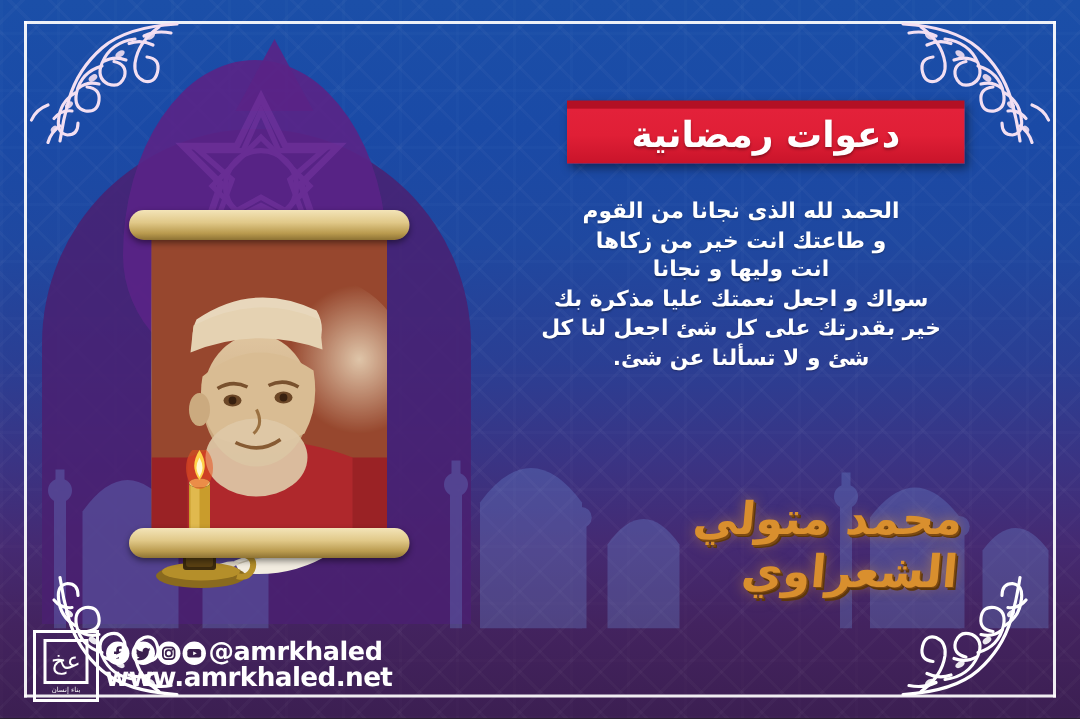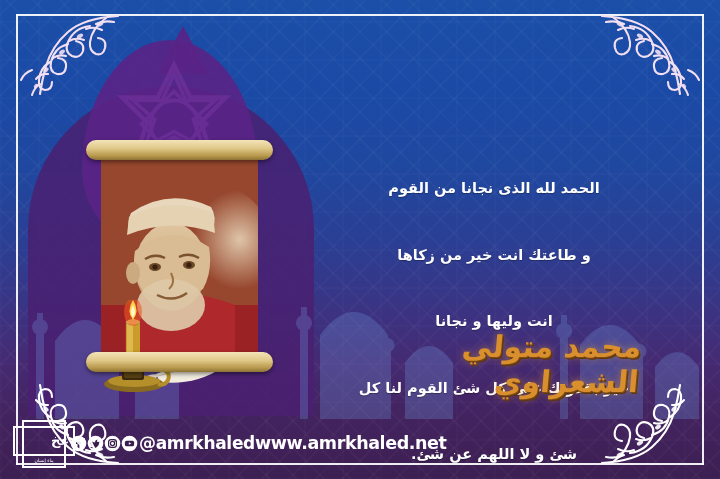--- a/index.html
+++ b/index.html
@@ -92,21 +92,21 @@
     margin-top:3px;
   }
 
   
   .duaa{
     position:absolute;left:352px;top:132px;width:284px;
     direction:rtl;text-align:center;
     color:#ffffff;font-size:14.5px;font-weight:bold;line-height:19.5px;
     text-shadow:0 1px 1px rgba(0,0,0,.30);
   }
-  .duaa div{white-space:nowrap;margin-top:47px;}
+  .duaa div{white-space:nowrap;}
 
   
   .signature{
     position:absolute;left:405px;top:338px;width:235px;height:52px;
   }
   .sig-text{
     position:absolute;inset:0;
     display:flex;align-items:center;justify-content:center;
     direction:rtl;
     font-size:30px;font-weight:bold;
@@ -124,29 +124,28 @@
   .brand-logo{
     width:40px;height:44px;
     border:2px solid #ffffff;
     display:flex;flex-direction:column;align-items:center;justify-content:center;
     background:transparent;
     flex:none;
   }
   .logo-inner{
     width:26px;height:26px;border:2px solid #fff;
     display:flex;align-items:center;justify-content:center;
-    color:#fff;font-size:13px;font-weight:bold;direction:rtl;
+    color:#fff;font-size:16px;font-weight:normal;direction:rtl;
     line-height:1;
-    padding-left:32px;
   }
   .logo-caption{
     color:#fff;font-size:4.6px;direction:rtl;margin-top:2px;
     letter-spacing:.2px;white-space:nowrap;
   }
-  .brand-right{margin-left:4px;display:flex;flex-direction:row;}
+  .brand-right{margin-left:4px;display:flex;flex-direction:column;}
   .social-row{display:flex;align-items:center;height:17px;}
   .social-row svg{display:block;}
   .handle{
     color:#fff;font-size:17px;font-weight:bold;line-height:17px;
     letter-spacing:-.3px;margin-left:1px;
   }
   .website{
     color:#fff;font-size:17.5px;font-weight:bold;line-height:19px;
     letter-spacing:-.4px;margin-top:-1px;
   }
@@ -268,27 +267,31 @@
       <ellipse cx="35" cy="22" rx="7" ry="3" fill="#efd храм"></ellipse>
       <ellipse cx="35" cy="22" rx="7" ry="3" fill="#efd27a"></ellipse>
     </g>
     <g>
       <ellipse cx="35" cy="12" rx="9" ry="14" fill="#e8531f" opacity=".55"></ellipse>
       <path d="M35 0 q7 11 0 20 q-7 -9 0 -20 Z" fill="#ffd24a"></path>
       <path d="M35 5 q4 7 0 13 q-4 -6 0 -13 Z" fill="#fff6d0"></path>
     </g>
   </svg>
 
+  <div class="banner">
+    <span class="banner-text">دعوات رمضانية</span>
+  </div>
 
   <div class="duaa">
     <div>الحمد لله الذى نجانا من القوم</div>
     <div>و طاعتك انت خير من زكاها</div>
     <div>انت وليها  و نجانا</div>
-    <div>خير بقدرتك على كل شئ القوم لنا كل</div>
-    <div>شئ و لا اللهم عن شئ.</div>
+    <div>سواك و اجعل نعمتك عليا مذكرة بك</div>
+    <div>خير بقدرتك على كل شئ اجعل لنا كل</div>
+    <div>شئ و لا تسألنا عن شئ.</div>
   </div>
 
   <div class="signature">
     <div class="sig-text">محمد متولي الشعراوي</div>
   </div>
 
   <div class="brand">
     <div class="brand-logo">
       <div class="logo-inner">عخ</div>
       <div class="logo-caption">بناء إنسان</div>

